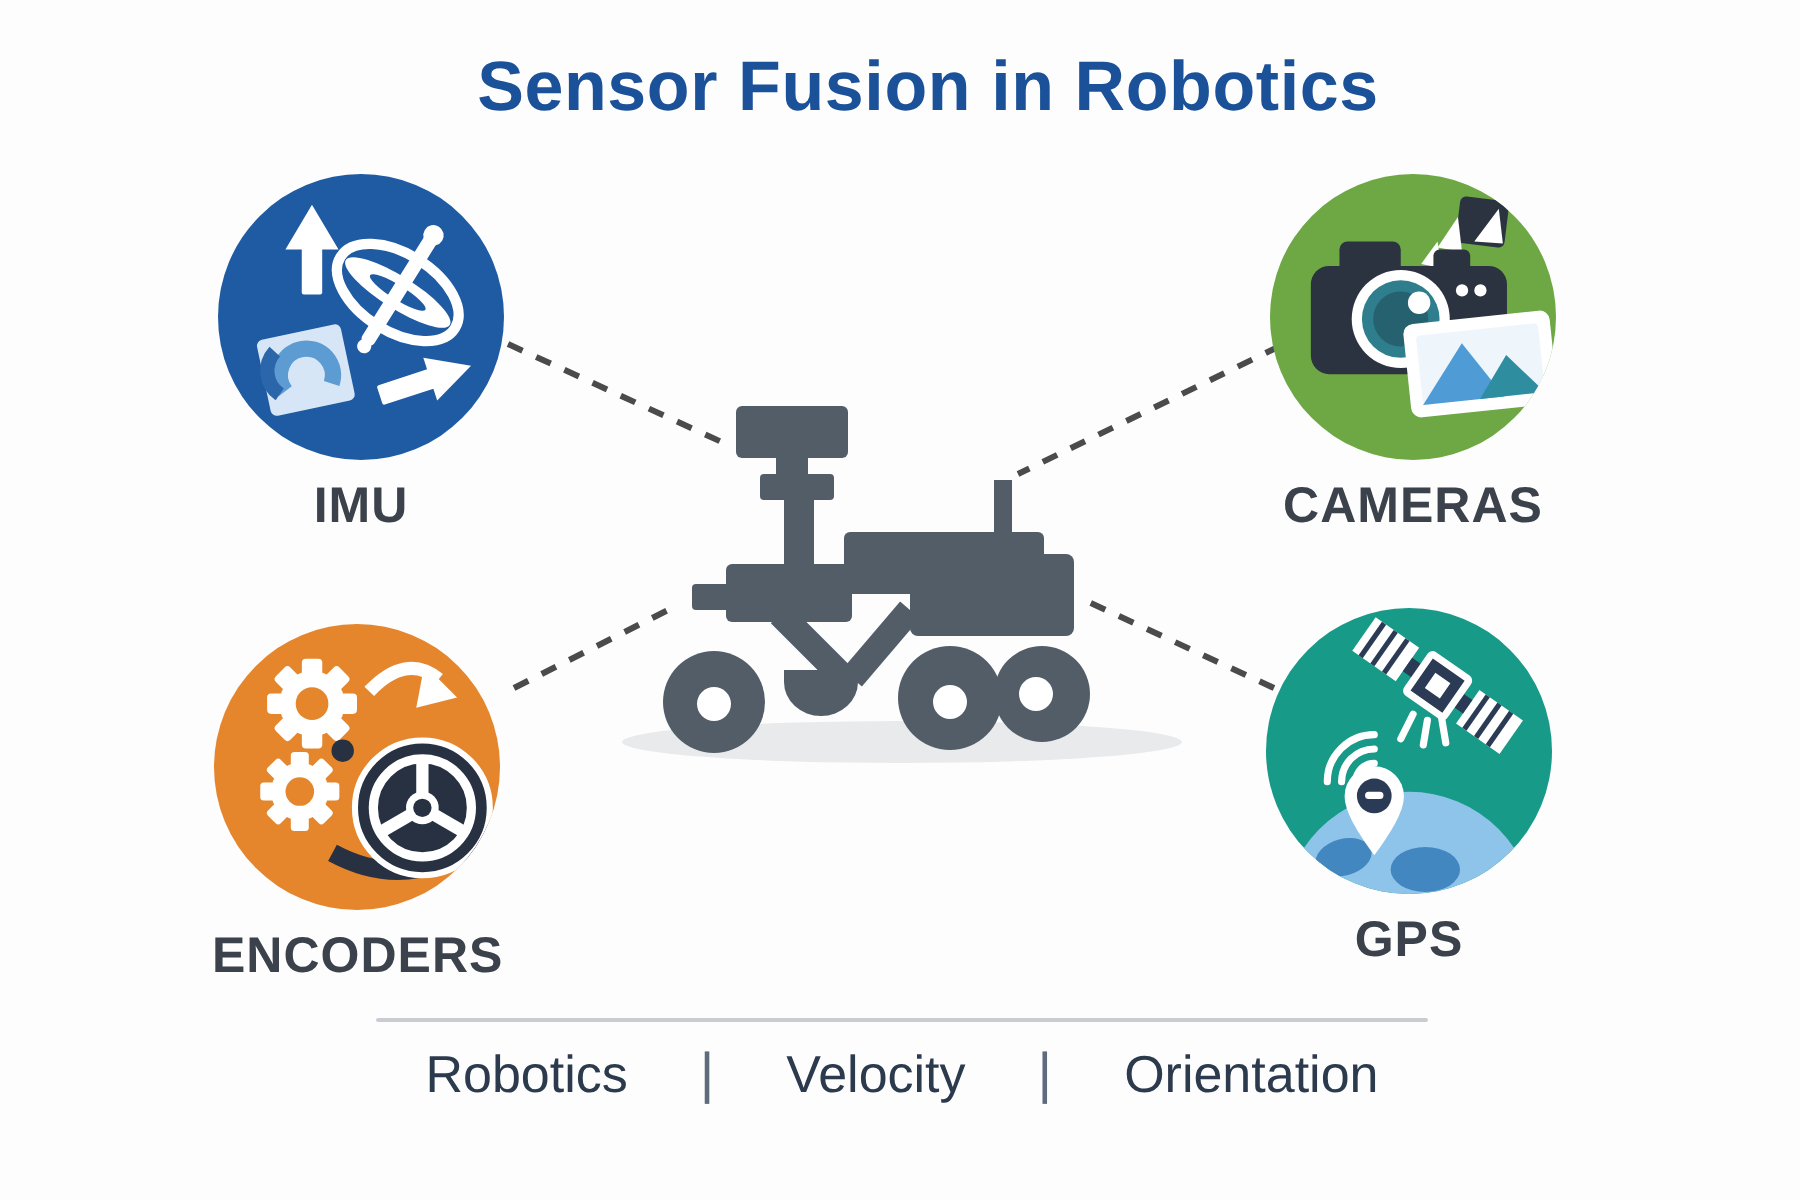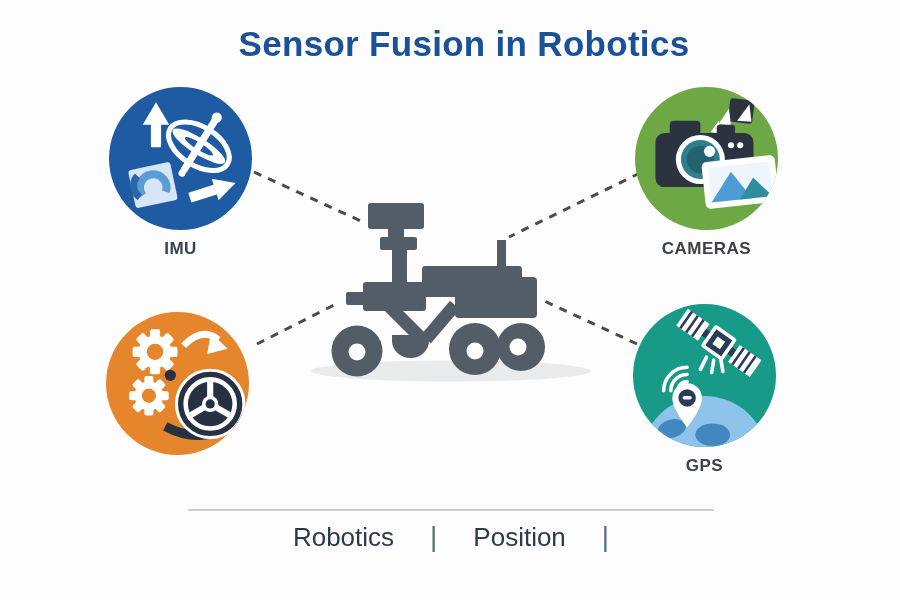--- a/index.html
+++ b/index.html
@@ -20,21 +20,21 @@
   .circle svg{ display:block; width:100%; height:100%; }
   .node-imu{ left:109px; top:87px; }
   .node-cameras{ left:635px; top:87px;text-align:right; }
   .node-encoders{ left:106px; top:312px; }
   .node-gps{ left:633px; top:304px; }
   .node-imu .circle{ background:#1e5ba3; }
   .node-cameras .circle{ background:#6da845; }
   .node-encoders .circle{ background:#e5862d; }
   .node-gps .circle{ background:#179a88; }
   .node-label{
-    margin-top:9px; font-size:17px; font-weight:700;
+    margin-top:9px; font-size:25px; font-weight:700;
     color:#3b424b; letter-spacing:0.5px;
   }
   .rule{
     position:absolute; top:509px; left:188px; width:526px; height:2px;
     background:#c9cdd2; border-radius:1px;
   }
   .outputs-row{
     position:absolute; top:521px; left:0; width:100%;
     display:flex; justify-content:center; align-items:center; gap:36px;
     transform:translateX(-13px);
@@ -181,20 +181,21 @@
           <g stroke="#ffffff" stroke-width="6">
             <line x1="102" y1="90" x2="102" y2="68"></line>
             <line x1="102" y1="90" x2="83" y2="101"></line>
             <line x1="102" y1="90" x2="121" y2="101"></line>
           </g>
           <circle cx="102" cy="90" r="8" fill="#ffffff"></circle>
           <circle cx="102" cy="90" r="4.5" fill="#273142"></circle>
         </g>
       </svg>
     </div>
+    <div class="node-label">ENCODERS</div>
   </div>
 
   <div class="node node-gps">
     <div class="circle">
       <svg viewBox="0 0 140 140" aria-hidden="true">
         <g>
           <circle cx="70" cy="152" r="62" fill="#8ec4ea"></circle>
           <g fill="#4387c0">
             <ellipse cx="38" cy="122" rx="14" ry="9" transform="rotate(-15 38 122)"></ellipse>
             <ellipse cx="78" cy="128" rx="17" ry="11"></ellipse>
@@ -236,17 +237,18 @@
         </g>
       </svg>
     </div>
     <div class="node-label">GPS</div>
   </div>
 
   <div class="rule"></div>
   <div class="outputs-row">
     <span>Robotics</span>
     <span class="sep">|</span>
-    <span>Position</span>
+    <span>Velocity</span>
     <span class="sep">|</span>
+    <span>Orientation</span>
   </div>
 
 </div>
 
 </body></html>

